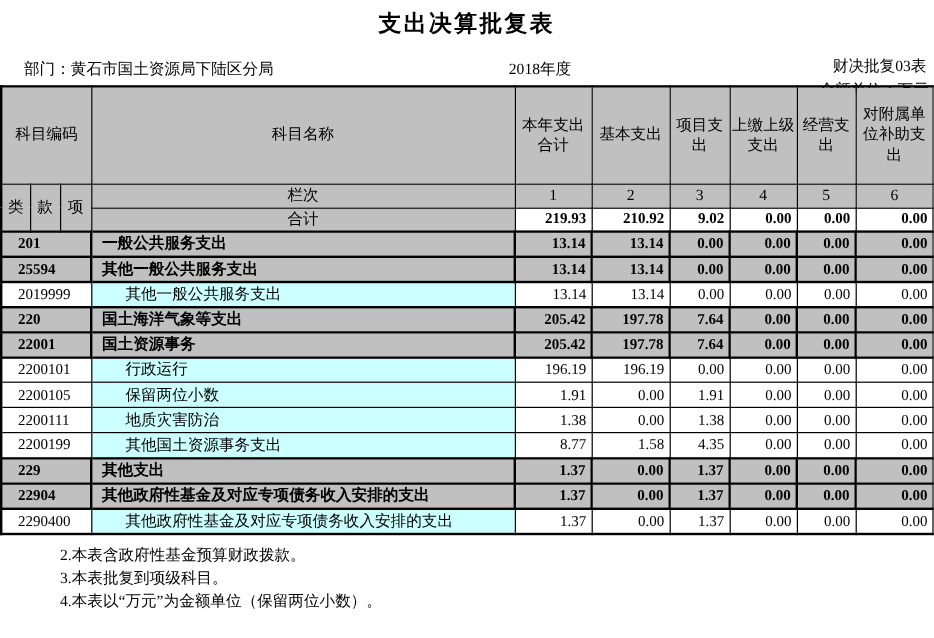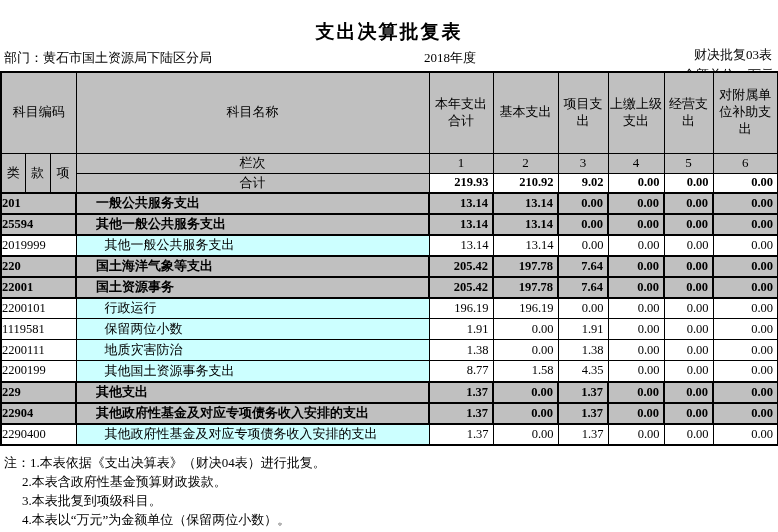--- a/index.html
+++ b/index.html
@@ -6,62 +6,62 @@
   body {
     width:778px; height:532px;
     background:#ffffff; color:#000;
     font-family:"Liberation Serif","DejaVu Serif",serif;
     overflow:hidden;
   }
   .page { position:relative; width:778px; height:532px; }
 
   .title {
     position:absolute; top:7px; left:0; width:778px;
-    text-align:center; font-size:19px; font-weight:bold; letter-spacing:2px;margin-top:12px;
+    text-align:center; font-size:19px; font-weight:bold; letter-spacing:2px;
   }
   .form-code {
     position:absolute; top:46px; right:6px; font-size:13px;
   }
   .meta-line {
     position:absolute; top:49px; left:4px; width:770px; height:18px; font-size:13px;
   }
-  .meta-line .dept { position:absolute; left:0; top:0; }
+  .meta-line .dept { position:absolute; left:16px; top:0; }
   .meta-line .year { position:absolute; left:420px; top:0; }
   .meta-line .unit { position:absolute; right:0; top:17px; }
 
   table.report {
     position:absolute; top:71px; left:0;
     width:778px; border-collapse:collapse; table-layout:fixed;
     border:2px solid #000;
   }
   td {
     border:1px solid #000; padding:0;
     font-size:13px; overflow:hidden; vertical-align:middle;
     white-space:normal; word-break:break-all;
   }
   .gray { background:#C0C0C0; }
   .cyan { background:#CCFFFF; }
   .hdr  { text-align:center; line-height:1.3; font-size:13px; }
   .ctr  { text-align:center; }
   .num  { text-align:right; padding-right:4px; font-size:12.5px; white-space:nowrap; }
-  .code { text-align:left; padding-left:0; font-size:12.5px; white-space:nowrap; }
-  .name { text-align:left; padding-left:19px; white-space:nowrap; }
+  .code { text-align:left; padding-left:13px; font-size:12.5px; white-space:nowrap; }
+  .name { text-align:left; padding-left:8px; white-space:nowrap; }
   .indent { padding-left:28px; }
   .bold { font-weight:bold;margin-left:19px; }
   tr.h-big  { height:81px; }
   tr.h-sub  { height:20px; }
   tr.h-tot  { height:14px; }
   tr.h-data { height:21px; }
   tr.class-row td { font-weight:bold; border-width:2px; }
 
   .notes {
     position:absolute; top:453px; left:4px; width:770px;
     font-size:13px; line-height:19px;
   }
-  .note-line { margin-left:18px; }
+  .note-line { margin-left:46px; }
   .note-line.first { margin-left:0; }
 </style>
 </head>
 <body>
 
 <div class="page">
 
   <div class="title">支出决算批复表</div>
   <div class="form-code">财决批复03表</div>
   <div class="meta-line">
@@ -179,21 +179,21 @@
       <td class="name cyan indent">行政运行</td>
       <td class="num">196.19</td>
       <td class="num">196.19</td>
       <td class="num">0.00</td>
       <td class="num">0.00</td>
       <td class="num">0.00</td>
       <td class="num">0.00</td>
     </tr>
 
     <tr class="h-data">
-      <td colspan="3" class="code">1119581</td>
+      <td colspan="3" class="code">2200105</td>
       <td class="name cyan indent">保留两位小数</td>
       <td class="num">1.91</td>
       <td class="num">0.00</td>
       <td class="num">1.91</td>
       <td class="num">0.00</td>
       <td class="num">0.00</td>
       <td class="num">0.00</td>
     </tr>
 
     <tr class="h-data">
@@ -247,23 +247,20 @@
       <td class="num">0.00</td>
       <td class="num">1.37</td>
       <td class="num">0.00</td>
       <td class="num">0.00</td>
       <td class="num">0.00</td>
     </tr>
   </tbody>
     </table>
 
   <div class="notes">
-    <div class="note-line first">
-      <span>注：</span><span>1.本表依据《支出决算表》（财决04表）进行批复。</span>
-    </div>
     <div class="note-line">
       <span>2.本表含政府性基金预算财政拨款。</span>
     </div>
     <div class="note-line">
       <span>3.本表批复到项级科目。</span>
     </div>
     <div class="note-line">
       <span>4.本表以“万元”为金额单位（保留两位小数）。</span>
     </div>
   </div>

